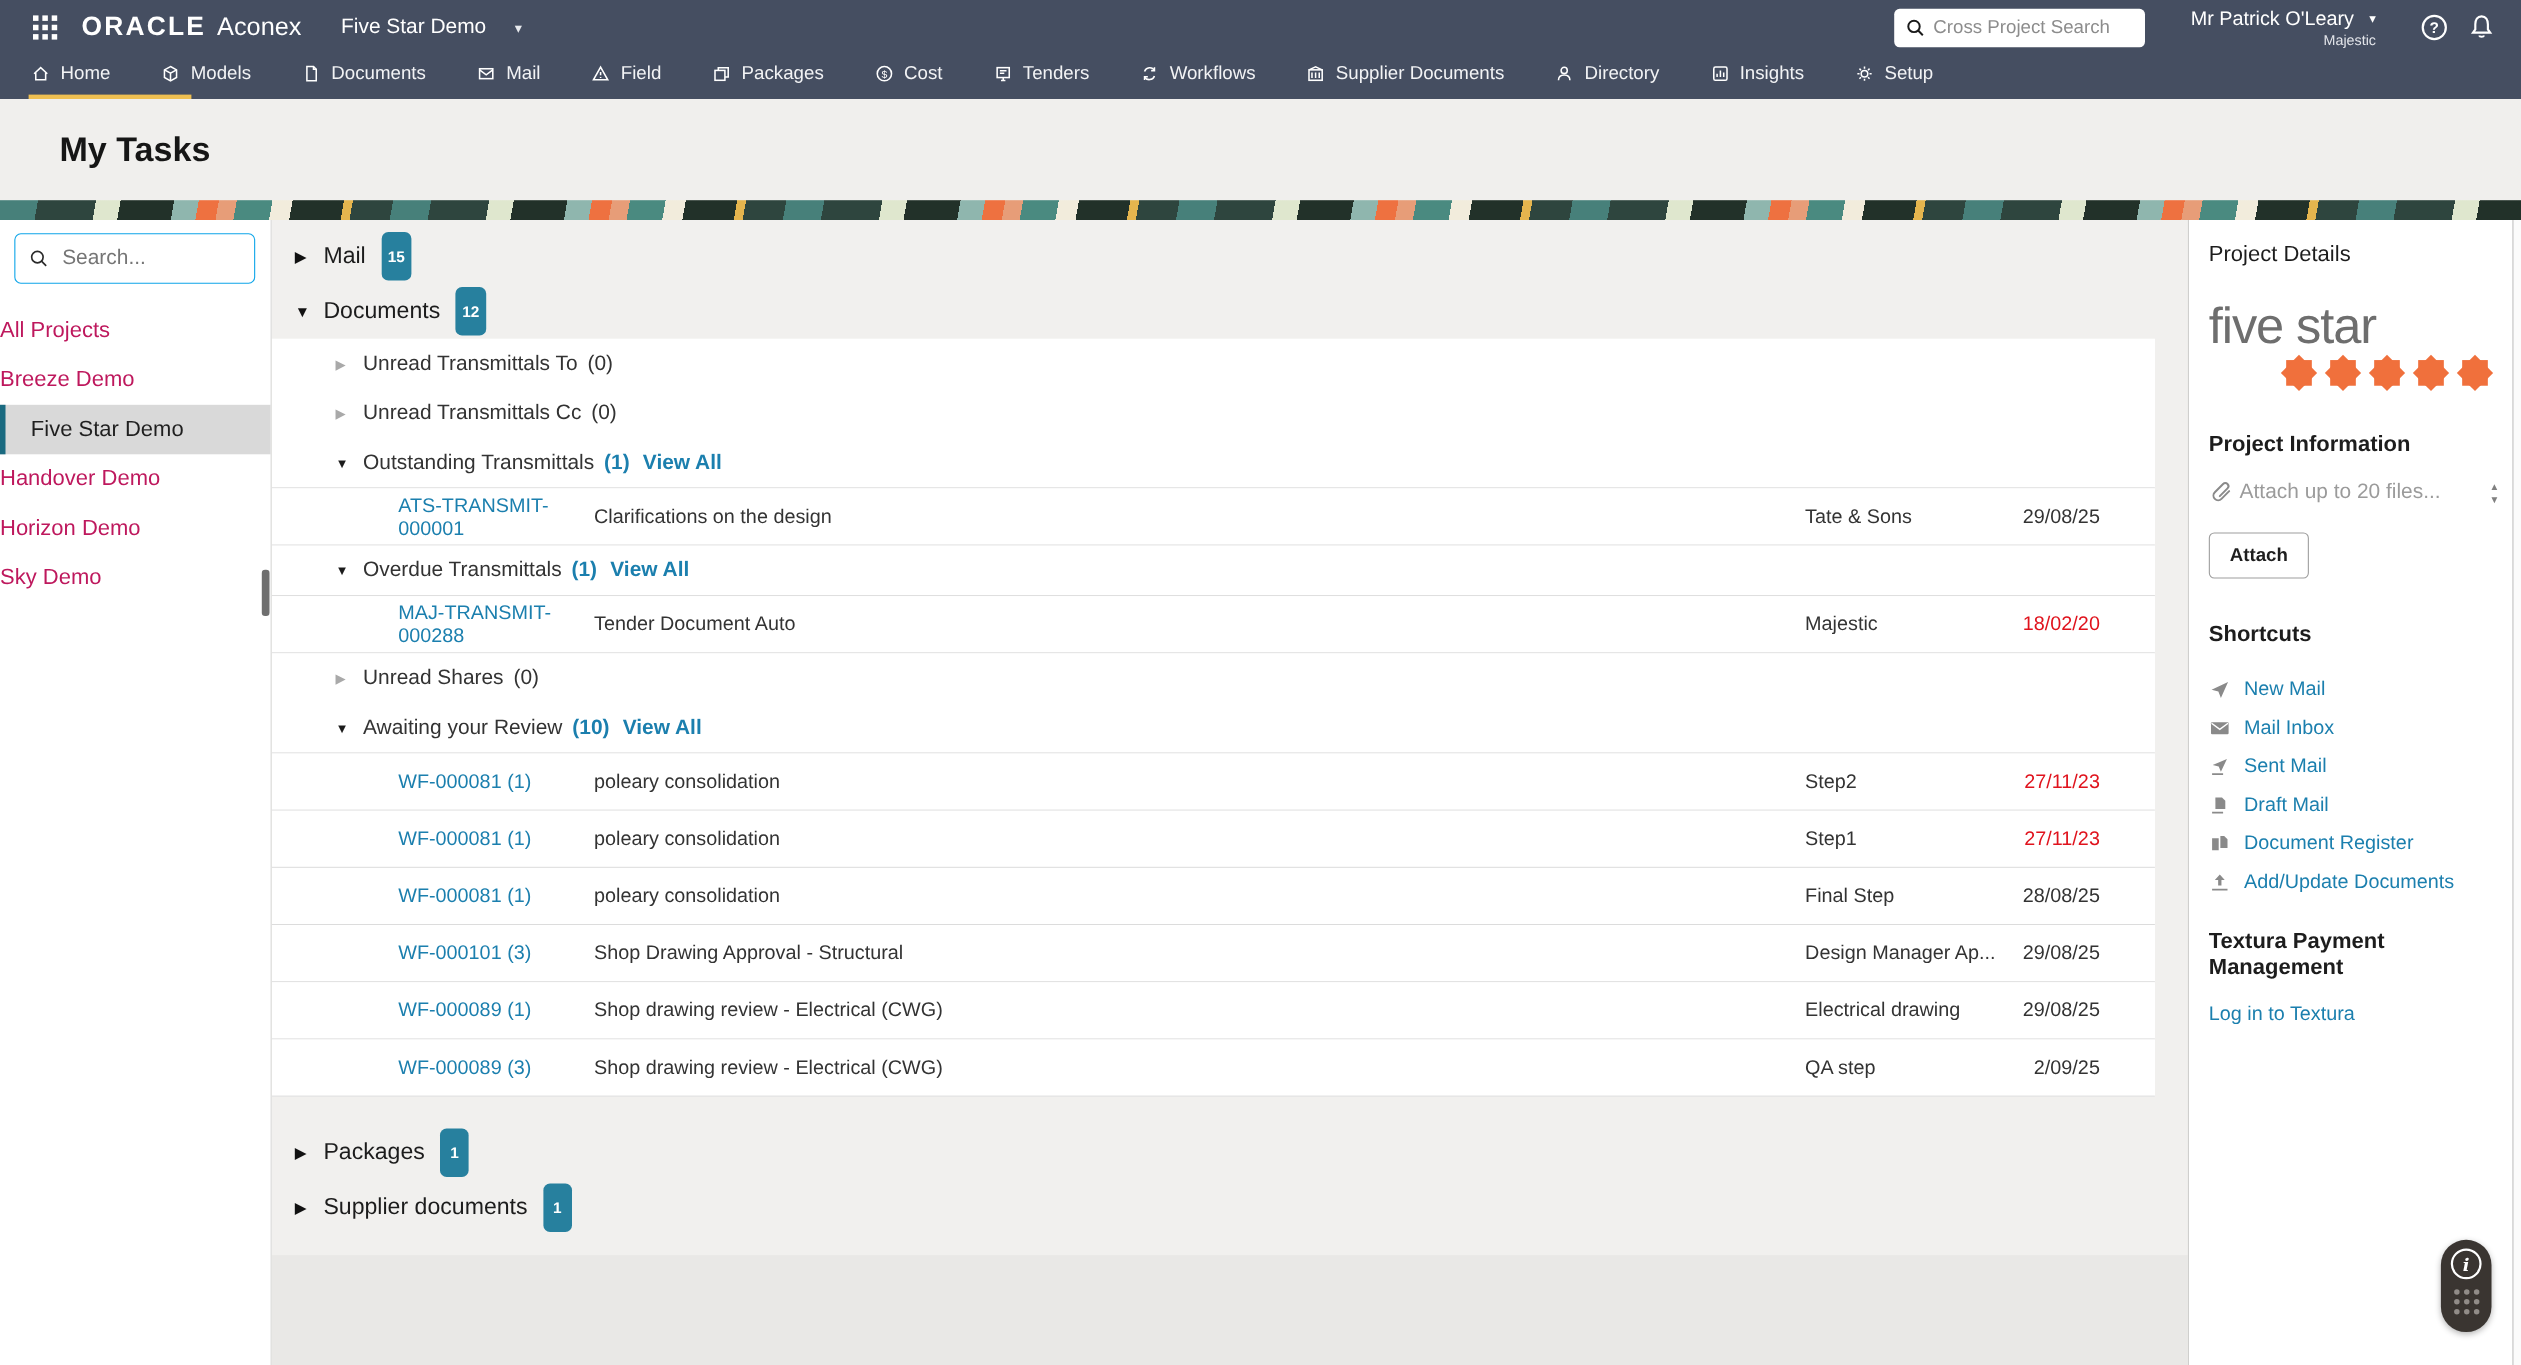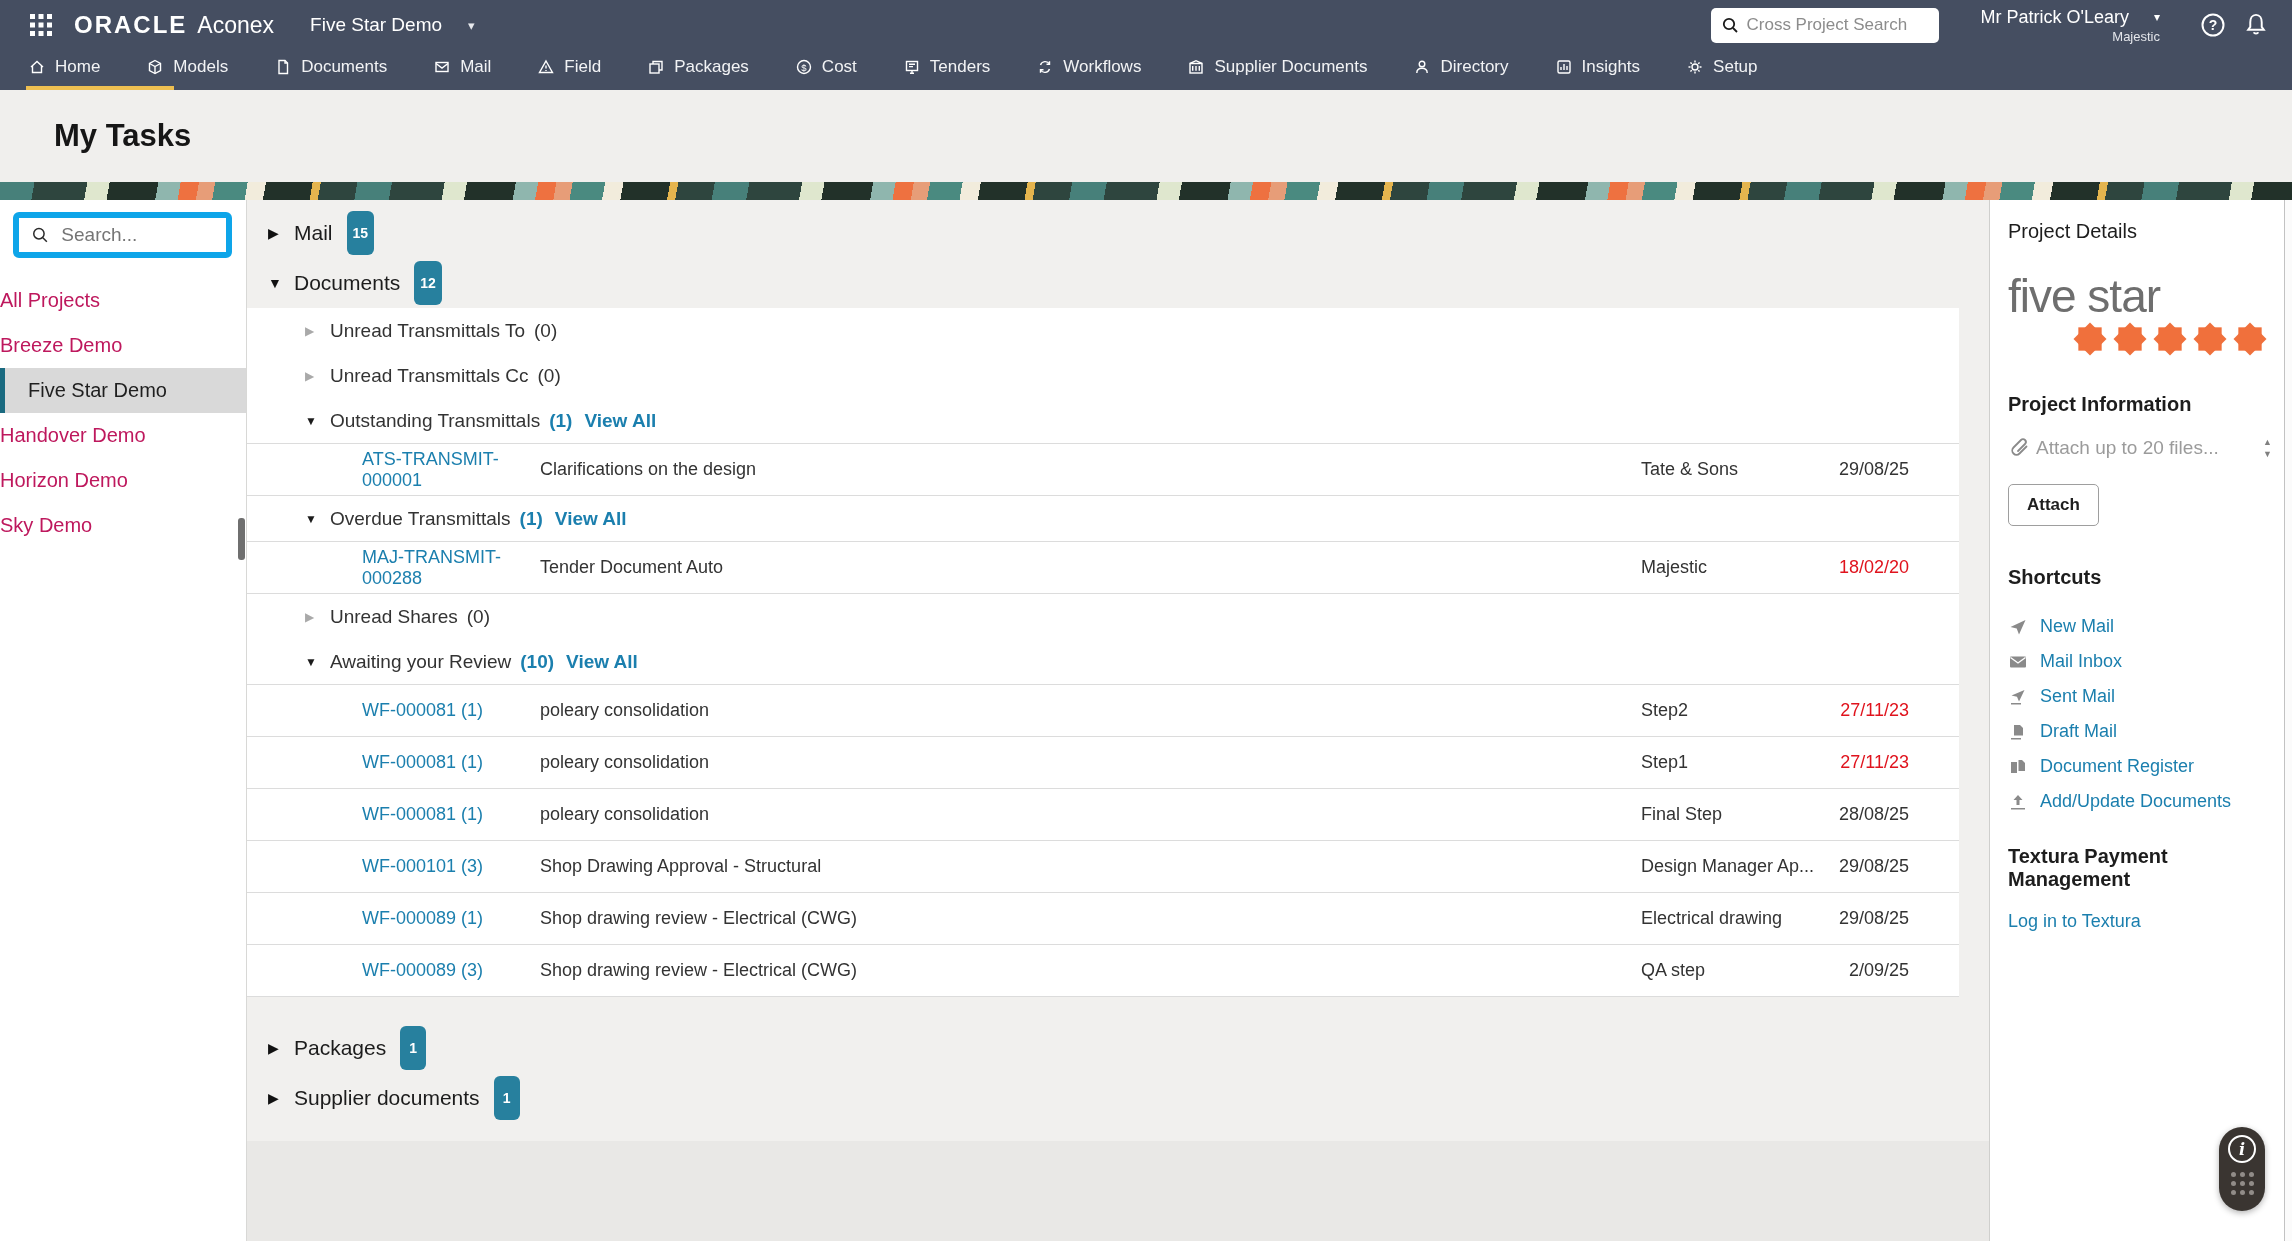--- a/index.html
+++ b/index.html
@@ -16,21 +16,21 @@
   .brand-product { font-size:23px; font-weight:300; margin-left:10px; }
   .proj-select { display:flex; align-items:center; margin-left:36px; cursor:pointer; }
   .proj-select .psel-label { font-size:19px; }
   .proj-select .caret { margin-left:26px; font-size:13px; color:#e8eaee; }
   .tb-spacer { flex:1; }
   .tb-search { display:flex; align-items:center; background:#fff; border-radius:5px; height:35px; width:228px; padding:0 10px; margin-right:42px; }
   .tb-search svg { flex:none; }
   .tb-search input { border:none; outline:none; font-size:17px; color:#333; width:100%; margin-left:8px; font-family:"Liberation Sans",sans-serif; }
   .tb-search input::placeholder { color:#8c8c8c; }
   .tb-user { text-align:right; margin-right:22px; cursor:pointer; }
-  .tb-user .uname-line { display:flex; align-items:center; gap:25px; font-size:18px; }
+  .tb-user .uname-line { display:flex; align-items:center; gap:14px; font-size:18px; }
   .tb-user .uorg { font-size:13px; color:#e3e5ea; margin-top:1px; }
   .tb-icon { margin-left:18px; cursor:pointer; display:flex; align-items:center; }
 
   .tb-row2 { height:46px; display:flex; align-items:flex-end; padding:0 28px; gap:46px; }
   .nav-item { display:flex; align-items:center; gap:9px; color:#f2f3f5; font-size:17px; text-decoration:none; height:46px; position:relative; }
   .nav-item svg { flex:none; }
   .nav-item.active::after { content:""; position:absolute; left:-2px; bottom:0; width:148px; height:4px; background:#eebf51; }
 
   
   .page-header { height:92px; background:#f0efed; flex:none; }
@@ -42,21 +42,21 @@
       #47807a 0 34px, #2e453e 34px 86px, #dfe7ce 86px 108px, #223129 108px 156px,
       #8fb6ae 156px 178px, #ee7140 178px 196px, #e79d78 196px 212px, #4a8a80 212px 244px,
       #f2ecdc 244px 262px, #223129 262px 308px, #e5b54e 308px 316px, #2e453e 316px 352px);
   }
 
   
   .body { flex:1; display:flex; min-height:0; }
 
   
   .sidebar { width:247px; flex:none; background:#fff; border-right:1px solid #d8d8d6; position:relative; padding-top:12px; }
-  .side-search { display:flex; align-items:center; margin:0 14px 20px 13px; border:6px solid #0ea5e9; border-radius:6px; height:46px; padding:0 12px; }
+  .side-search { display:flex; align-items:center; margin:0 14px 20px 13px; border:1px solid #0ea5e9; border-radius:6px; height:46px; padding:0 12px; }
   .side-search input { border:none; outline:none; font-size:19px; width:100%; margin-left:12px; color:#333; font-family:"Liberation Sans",sans-serif; }
   .side-search input::placeholder { color:#757575; }
   .proj-item { height:45px; display:flex; align-items:center; font-size:20px; color:#be185d; cursor:pointer; }
   .proj-item.selected { background:#d9d9d9; color:#1f1f1f; border-left:5px solid #1a6a80; padding-left:23px; }
   .side-scroll-thumb { position:absolute; right:1px; top:318px; width:7px; height:42px; background:#6f6f6f; border-radius:3px; }
 
   
   .content { flex:1; min-width:0; display:flex; flex-direction:column; padding-top:8px; background:#f1f0ee; }
   .sechead { display:flex; align-items:center; height:50px; padding-left:21px; }
   .sechead .chev { width:26px; color:#111; font-size:14px; flex:none; }

